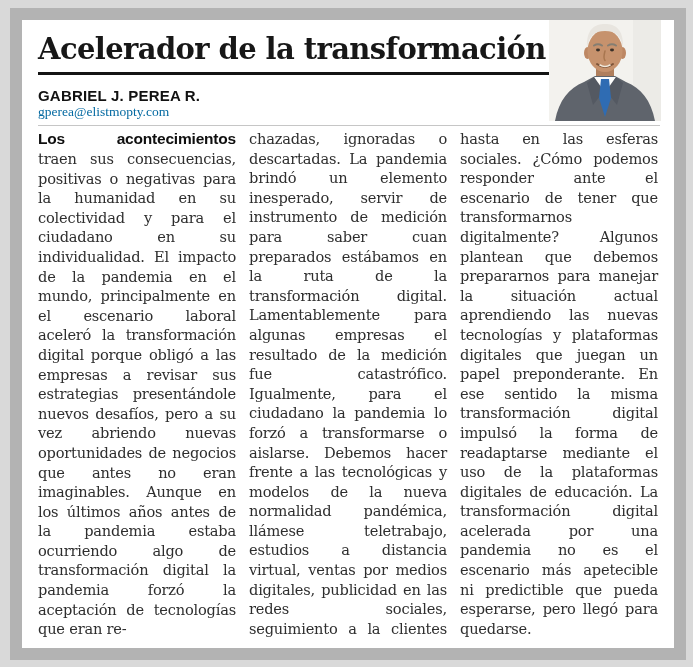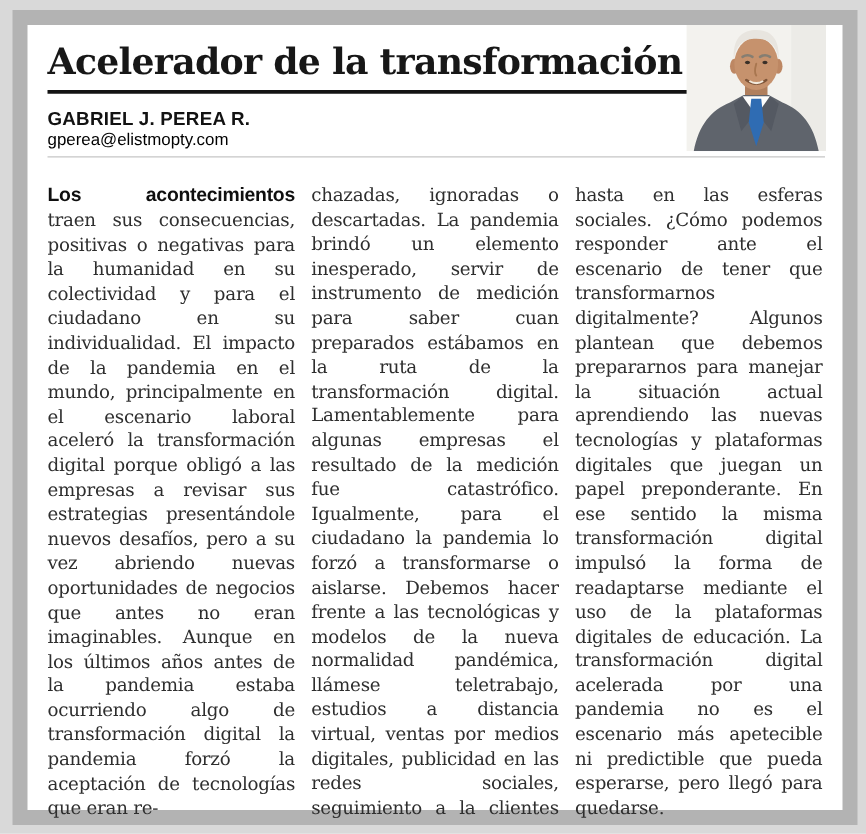--- a/index.html
+++ b/index.html
@@ -26,33 +26,33 @@
     font-family:"DejaVu Serif", serif; font-weight:700;
     font-size:29px; line-height:34px; letter-spacing:-0.6px;
     white-space:nowrap;
   }
   .black-rule { margin-top:6px; width:617px; height:3px; background:#141414; }
   .byline { margin-top:12px; }
   .byline-name {
     font-weight:700; font-size:15px; line-height:17px; color:#121212;
     letter-spacing:0.2px;
   }
-  .byline-email { font-size:13.5px; line-height:16px; color:#000000; }
+  .byline-email { font-size:13.5px; line-height:16px; color:#0369a1;font-family:Liberation Serif, serif; }
   .light-rule { margin-top:5px; width:622px; height:1px; background:#c6c6c6; }
 
   .photo {
     position:absolute; left:527px; top:0; width:112px; height:101px;
     z-index:3; overflow:hidden;
   }
   .photo svg { display:block; }
 
   
   .cols {
     display:flex; gap:13px;
-    padding:0 16px; margin-top:21px;
+    padding:0 16px; margin-top:3px;
     height:510px; overflow:hidden;
   }
   .col {
     flex:1; min-width:0;
     font-family:"DejaVu Serif", serif;
     font-size:14.6px; line-height:19.6px; letter-spacing:-0.2px;
     color:#2e2e2e; text-align:justify;
   }
   .lead {
     display:block;

